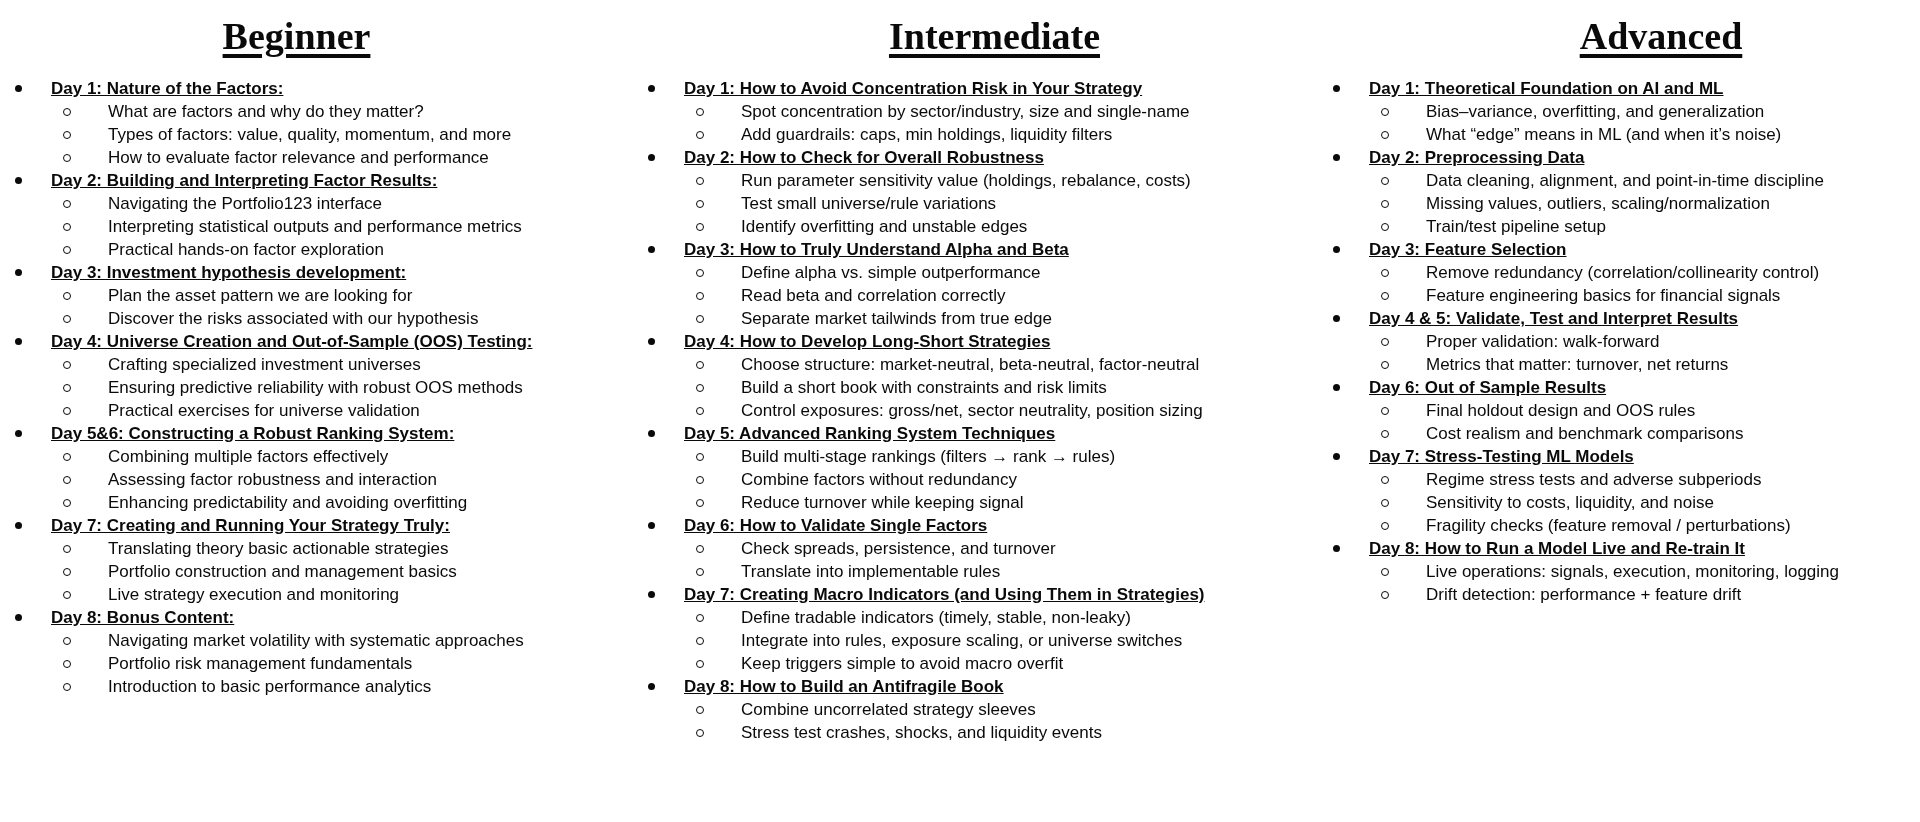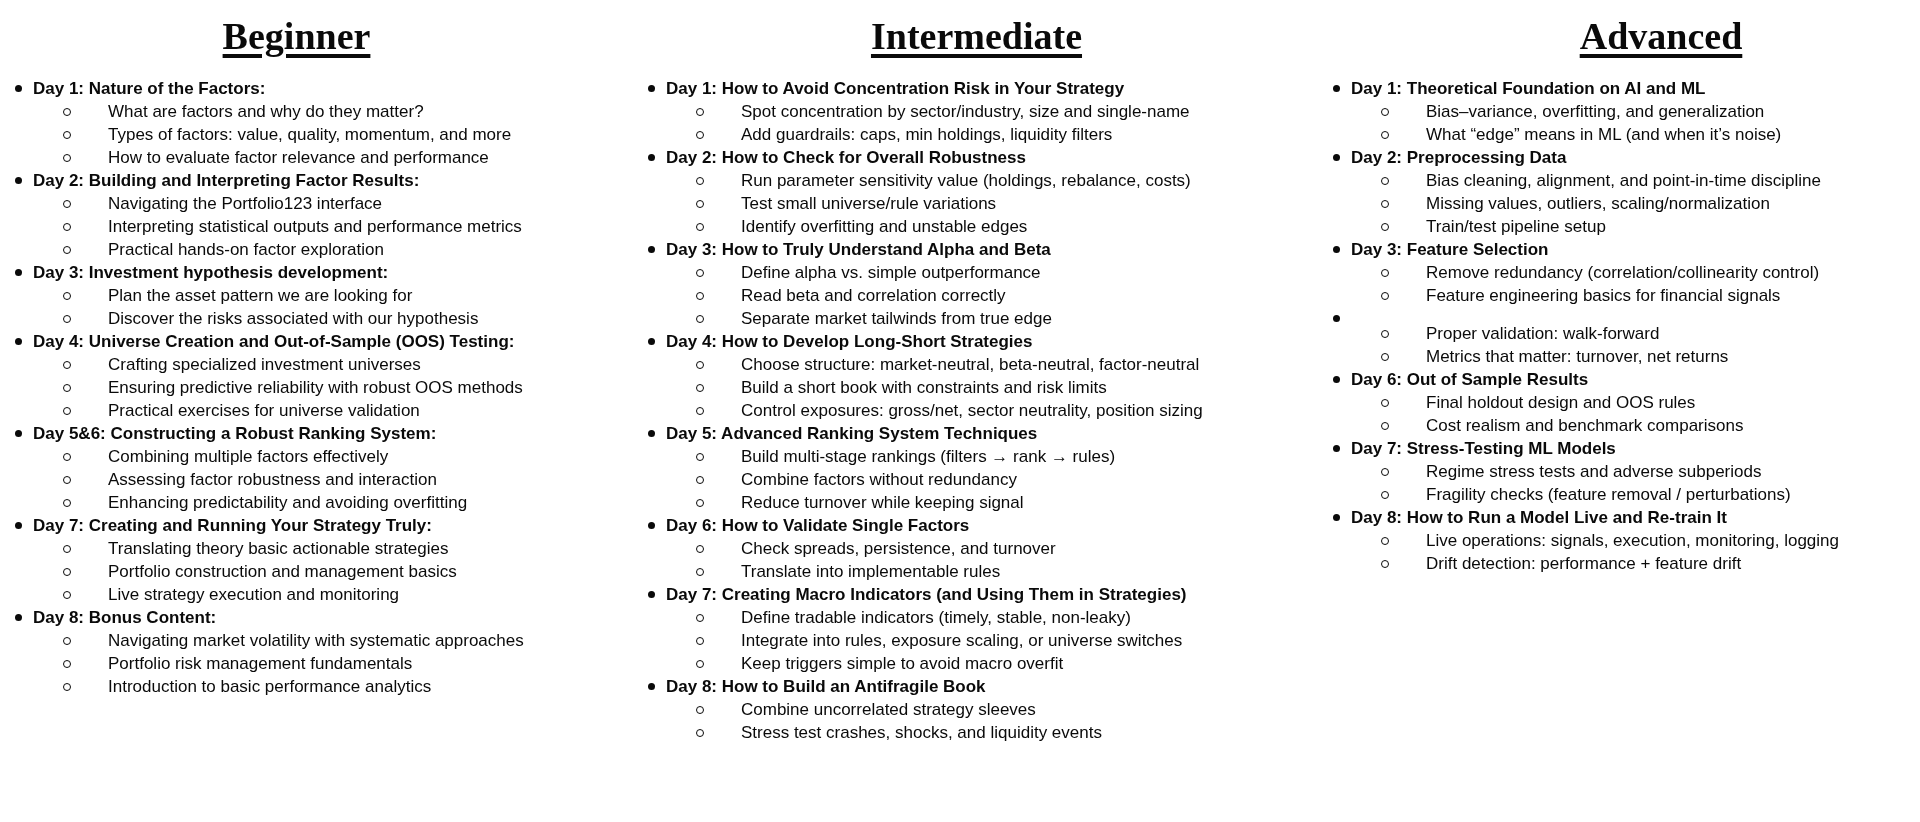--- a/index.html
+++ b/index.html
@@ -18,37 +18,37 @@
     font-family: "Liberation Serif", serif;
     font-size: 38px; font-weight: 700;
     line-height: 44px; margin: 14px 0 19px 0;
     text-align: center; position: relative;
     text-decoration: underline;
     text-decoration-thickness: 3.5px;
     text-underline-offset: 5px;
     white-space: nowrap;
   }
   .col-0 .col-title { left: -20px; }
-  .col-1 .col-title { left: 1px; }
+  .col-1 .col-title { left: 19px; }
   .col-2 .col-title { left: 42px; }
   .list { padding-left: 15px; }
   .col-2 .list { margin-top: 5px; }
   .row { display: flex; line-height: 23px; }
   .day-heading { font-weight: 700; }
   .sub-row { margin-left: 48px; gap: 19px; }
   .dot-bullet {
     flex: none; width: 7px; height: 7px; margin-top: 8px;
     border-radius: 50%; background: #0a0a0a;
   }
   .circle-bullet {
     flex: none; width: 6px; height: 6px; margin-top: 8px;
     border-radius: 50%; border: 1.4px solid #0a0a0a;
     background: transparent; box-sizing: content-box;
   }
-  .day-heading .txt { margin-left: 11px; white-space: nowrap; }
+  .day-heading .txt { margin-left: 29px; white-space: nowrap; text-decoration: underline; }
   .sub-row .txt { margin-left: 18px; white-space: nowrap; }
 </style>
 </head>
 <body style="background: rgb(255, 255, 255); color: rgb(10, 10, 10);">
 
 <main class="page">
     <section class="column col-0">
       <h1 class="col-title">Beginner</h1>
       <div class="list">
         <div class="day">
@@ -329,21 +329,21 @@
             <span class="txt">What “edge” means in ML (and when it’s noise)</span>
           </div>
         </div>
         <div class="day">
           <div class="row day-heading">
             <span class="dot-bullet"></span>
             <span class="txt">Day 2: Preprocessing Data</span>
           </div>
           <div class="row sub-row">
             <span class="circle-bullet"></span>
-            <span class="txt">Bias cleaning, alignment, and point-in-time discipline</span>
+            <span class="txt">Data cleaning, alignment, and point-in-time discipline</span>
           </div>
           <div class="row sub-row">
             <span class="circle-bullet"></span>
             <span class="txt">Missing values, outliers, scaling/normalization</span>
           </div>
           <div class="row sub-row">
             <span class="circle-bullet"></span>
             <span class="txt">Train/test pipeline setup</span>
           </div>
         </div>
@@ -357,20 +357,21 @@
             <span class="txt">Remove redundancy (correlation/collinearity control)</span>
           </div>
           <div class="row sub-row">
             <span class="circle-bullet"></span>
             <span class="txt">Feature engineering basics for financial signals</span>
           </div>
         </div>
         <div class="day">
           <div class="row day-heading">
             <span class="dot-bullet"></span>
+            <span class="txt">Day 4 &amp; 5: Validate, Test and Interpret Results</span>
           </div>
           <div class="row sub-row">
             <span class="circle-bullet"></span>
             <span class="txt">Proper validation: walk-forward</span>
           </div>
           <div class="row sub-row">
             <span class="circle-bullet"></span>
             <span class="txt">Metrics that matter: turnover, net returns</span>
           </div>
         </div>
@@ -389,20 +390,24 @@
           </div>
         </div>
         <div class="day">
           <div class="row day-heading">
             <span class="dot-bullet"></span>
             <span class="txt">Day 7: Stress-Testing ML Models</span>
           </div>
           <div class="row sub-row">
             <span class="circle-bullet"></span>
             <span class="txt">Regime stress tests and adverse subperiods</span>
+          </div>
+          <div class="row sub-row">
+            <span class="circle-bullet"></span>
+            <span class="txt">Sensitivity to costs, liquidity, and noise</span>
           </div>
           <div class="row sub-row">
             <span class="circle-bullet"></span>
             <span class="txt">Fragility checks (feature removal / perturbations)</span>
           </div>
         </div>
         <div class="day">
           <div class="row day-heading">
             <span class="dot-bullet"></span>
             <span class="txt">Day 8: How to Run a Model Live and Re-train It</span>

